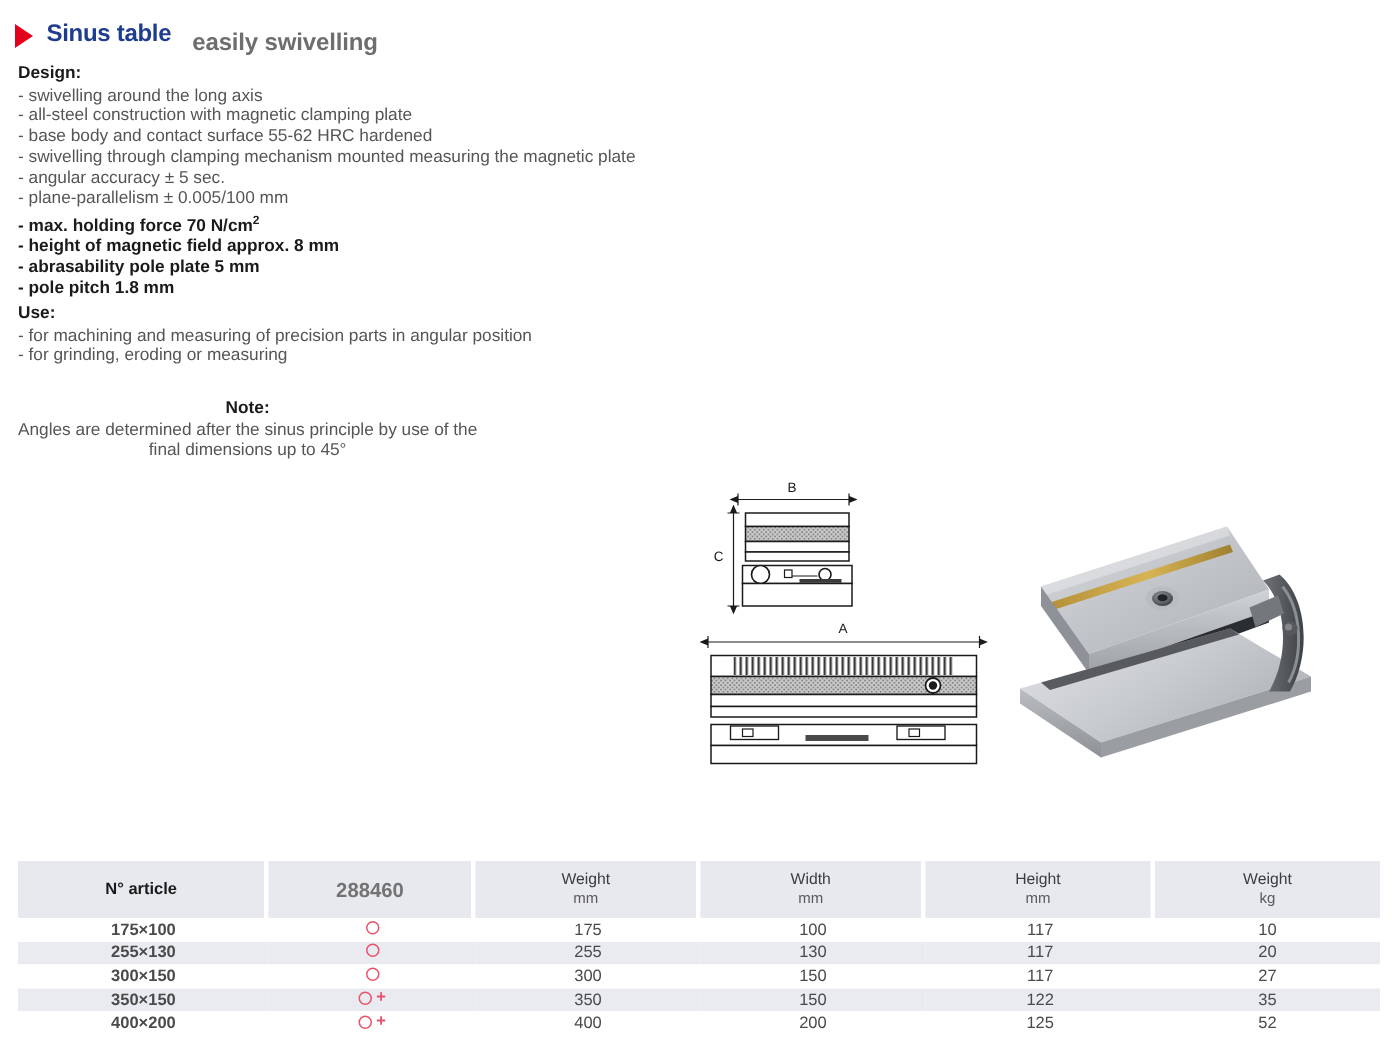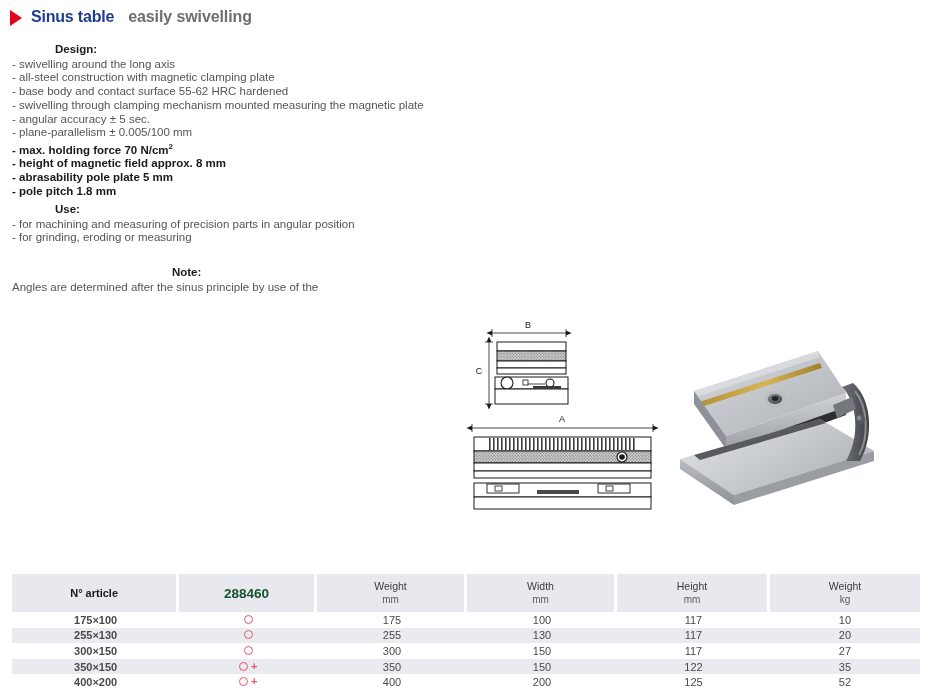--- a/index.html
+++ b/index.html
@@ -38,39 +38,39 @@
     font-weight: bold;
     color: #1f3d8f;
     letter-spacing: -0.2px;
   }
   .title-sub {
     font-size: 16px;
     font-weight: bold;
     color: #6e6e6e;
     letter-spacing: -0.1px;
     margin-left: 5px;
+    margin-top: 12px;
   }
 
   
   .textblock {
     position: absolute;
     left: 12px;
     font-size: 11.5px;
     line-height: 13.7px;
     color: #555555;
   }
   .blk-design { top: 43px; }
   .blk-use    { top: 203px; }
   .blk-note   { top: 266px; text-align: center; }
 
   .blk-head {
     font-weight: bold;
     color: #1a1a1a;
     margin-bottom: 1px;
-    margin-left: 43px;
   }
   .line { white-space: nowrap; }
   .line.bold {
     font-weight: bold;
     color: #1a1a1a;
   }
   sup { font-size: 8px; vertical-align: super; }
 
   
   .figure-area {
@@ -99,21 +99,21 @@
     color: #1a1a1a;
     height: 38px;
     vertical-align: middle;
     text-align: center;
     border-right: 3px solid #ffffff;
     font-size: 11px;
     padding: 0;
   }
   .spec-table th:last-child { border-right: none; }
   .spec-table th.artnum {
-    color: #14532d;
+    color: #737373;
     font-size: 13.5px;
     font-weight: bold;
   }
   .th-unit {
     display: block;
     font-weight: normal;
     color: #5a5a5a;
     font-size: 10px;
     line-height: 13px;
   }
@@ -186,20 +186,21 @@
 
 <div class="textblock blk-use">
   <div class="blk-head">Use:</div>
   <div class="line">- for machining and measuring of precision parts in angular position</div>
   <div class="line">- for grinding, eroding or measuring</div>
 </div>
 
 <div class="textblock blk-note">
   <div class="blk-head">Note:</div>
   <div class="line">Angles are determined after the sinus principle by use of the</div>
+  <div class="line">final dimensions up to 45°</div>
 </div>
 
 <div class="figure-area">
 
   <svg class="drawing" width="200" height="200" viewBox="0 0 200 200">
     <defs>
       <pattern id="stipple" width="3" height="3" patternUnits="userSpaceOnUse">
         <rect width="3" height="3" fill="#c9c9c9"></rect>
         <circle cx="0.7" cy="0.7" r="0.55" fill="#6a6a6a"></circle>
         <circle cx="2.2" cy="2.2" r="0.55" fill="#6a6a6a"></circle>

